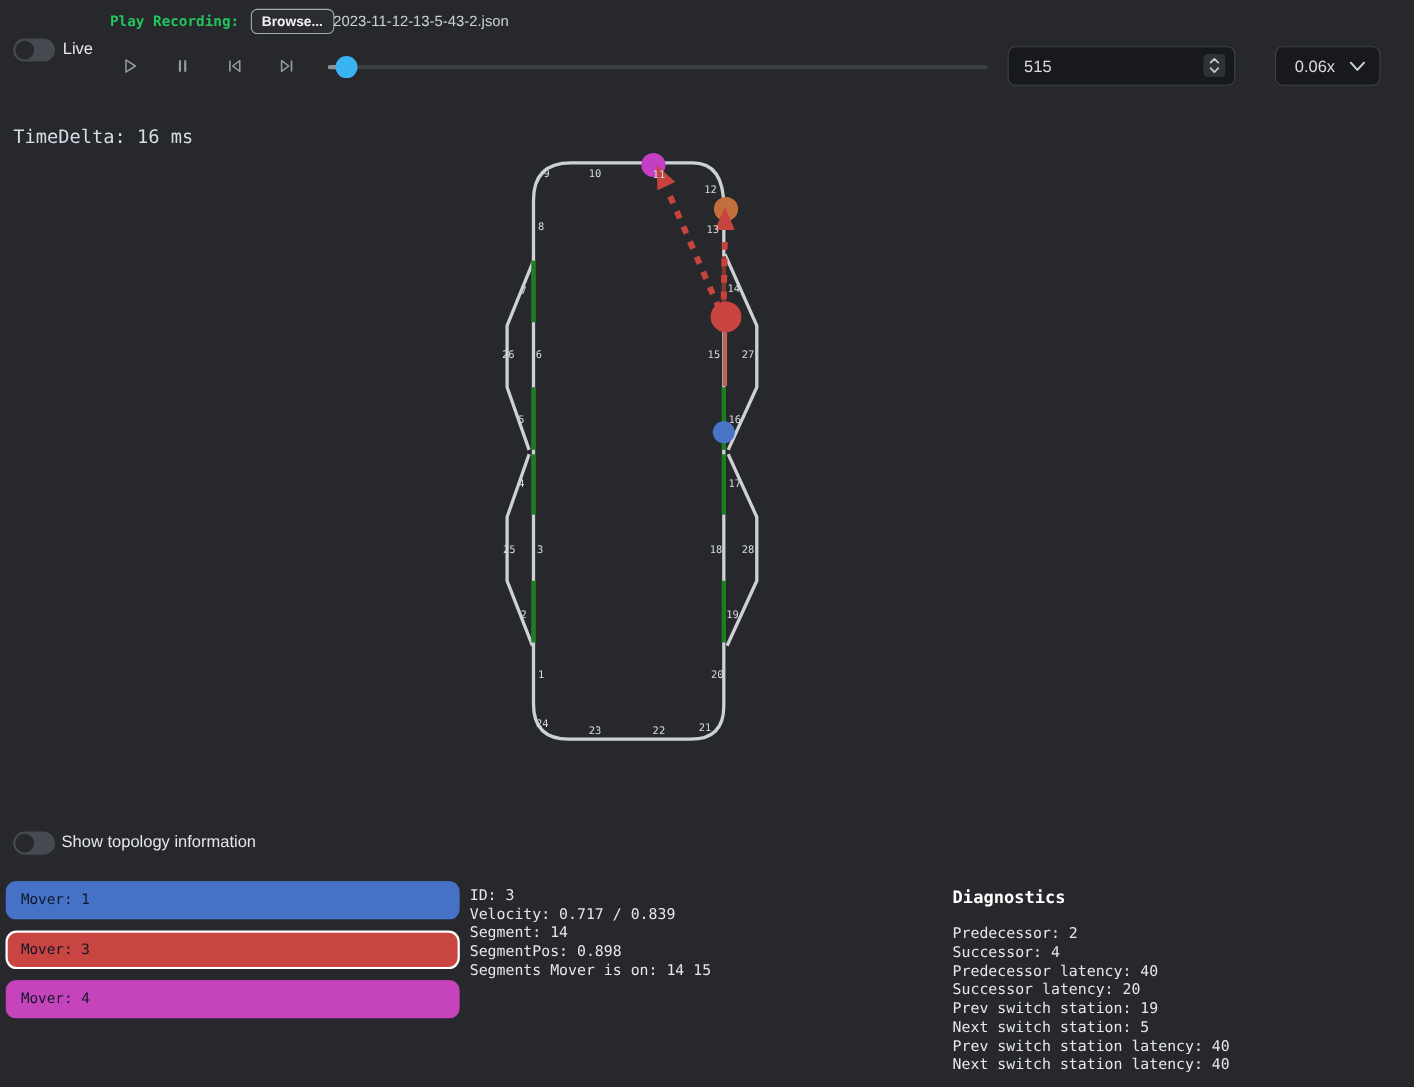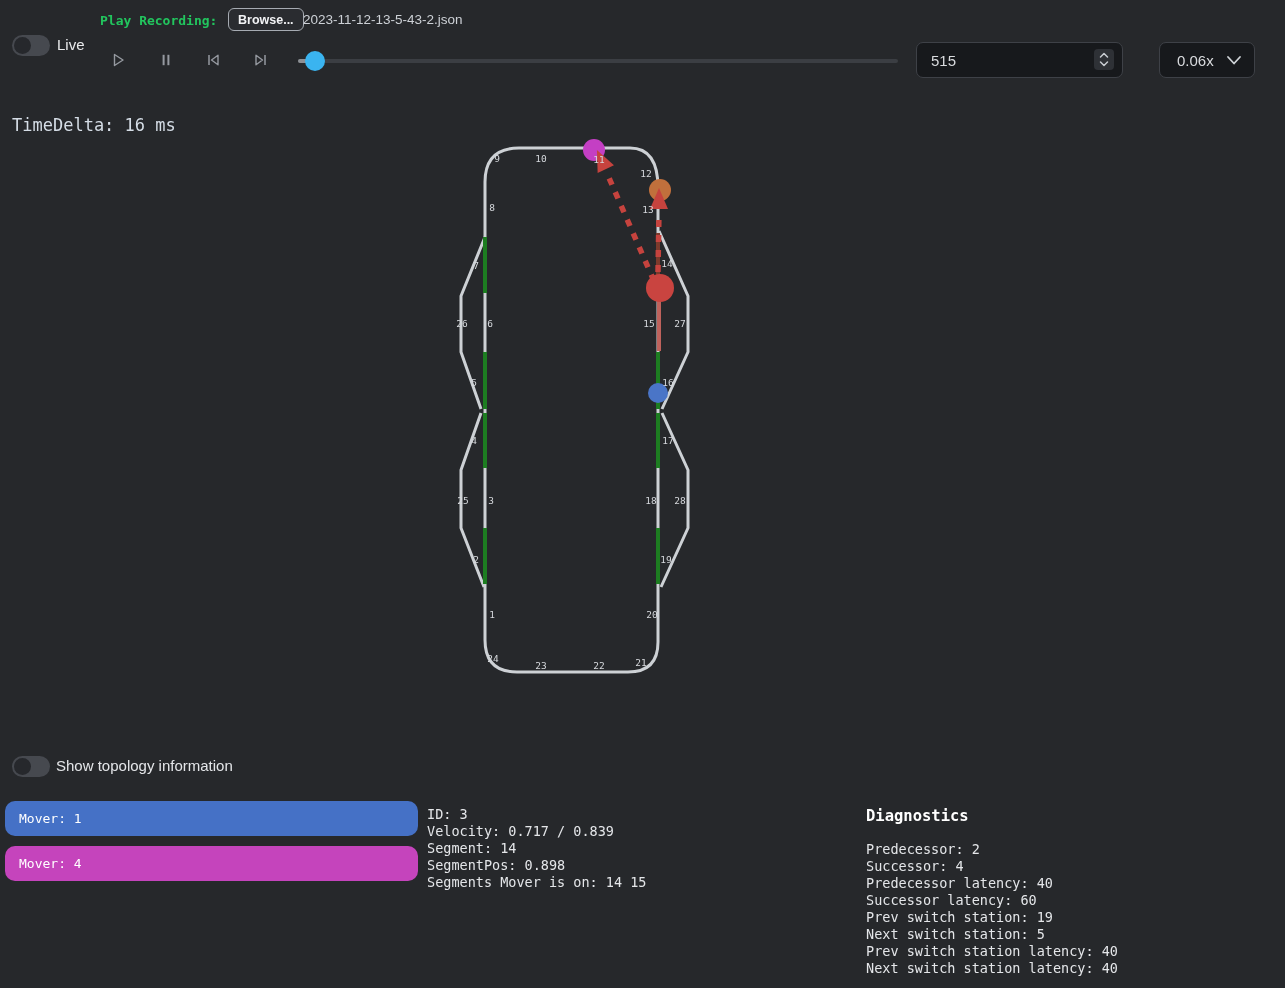--- a/index.html
+++ b/index.html
@@ -68,21 +68,21 @@
 
   
   #track-svg{position:absolute;left:438px;top:133px;}
   #track-svg text{font-family:"DejaVu Sans Mono",monospace;pointer-events:none;}
 
   
   .mover-list{left:5px;top:801px;width:413px;}
   .mover-btn{
     display:block;width:100%;height:35px;margin-bottom:10px;box-sizing:border-box;
     border:2px solid transparent;border-radius:10px;cursor:pointer;text-align:left;
-    padding:0 11px 0 12px;color:#ffffff;font-size:13px;
+    padding:0 11px 0 12px;color:#0f172a;font-size:13px;
     font-family:"DejaVu Sans Mono",monospace;
   }
   .mover-btn.selected{border-color:#ffffff;}
 
   
   .detail-panel{left:427px;top:806px;}
   .detail-title{font-size:20px;font-weight:bold;color:#ffffff;margin-bottom:19px;}
   .mono-line{font-size:13.5px;line-height:17px;color:#e4e6e9;font-family:"DejaVu Sans Mono",monospace;white-space:pre;}
   .diag-panel{left:866px;top:807px;}
   .diag-title{font-size:15.5px;font-weight:bold;color:#ffffff;margin-bottom:16px;}
@@ -203,38 +203,39 @@
     <text x="641" y="662" fill="#d6d9dd" font-size="9.5" text-anchor="middle" dominant-baseline="central">21</text>
   </svg>
 
 <div class="abs toggle topo-toggle">
   <div class="knob"></div>
 </div>
 <span class="abs topo-label">Show topology information</span>
 
 <div class="abs mover-list" id="mover-list">
     <button class="mover-btn" style="background: rgb(69, 113, 198);">Mover: 1</button>
+    <button class="mover-btn selected" style="background: rgb(201, 69, 66);">Mover: 3</button>
     <button class="mover-btn" style="background: rgb(197, 68, 188);">Mover: 4</button>
   </div>
 
 <div class="abs detail-panel">
   <div id="detail-lines">
       <div class="mono-line">ID: 3</div>
       <div class="mono-line">Velocity: 0.717 / 0.839</div>
       <div class="mono-line">Segment: 14</div>
       <div class="mono-line">SegmentPos: 0.898</div>
       <div class="mono-line">Segments Mover is on: 14 15</div>
     </div>
 </div>
 
 <div class="abs diag-panel">
   <div class="mono diag-title">Diagnostics</div>
   <div id="diag-lines">
       <div class="mono-line">Predecessor: 2</div>
       <div class="mono-line">Successor: 4</div>
       <div class="mono-line">Predecessor latency: 40</div>
-      <div class="mono-line">Successor latency: 60</div>
+      <div class="mono-line">Successor latency: 20</div>
       <div class="mono-line">Prev switch station: 19</div>
       <div class="mono-line">Next switch station: 5</div>
       <div class="mono-line">Prev switch station latency: 40</div>
       <div class="mono-line">Next switch station latency: 40</div>
     </div>
 </div>
 
 </body></html>

